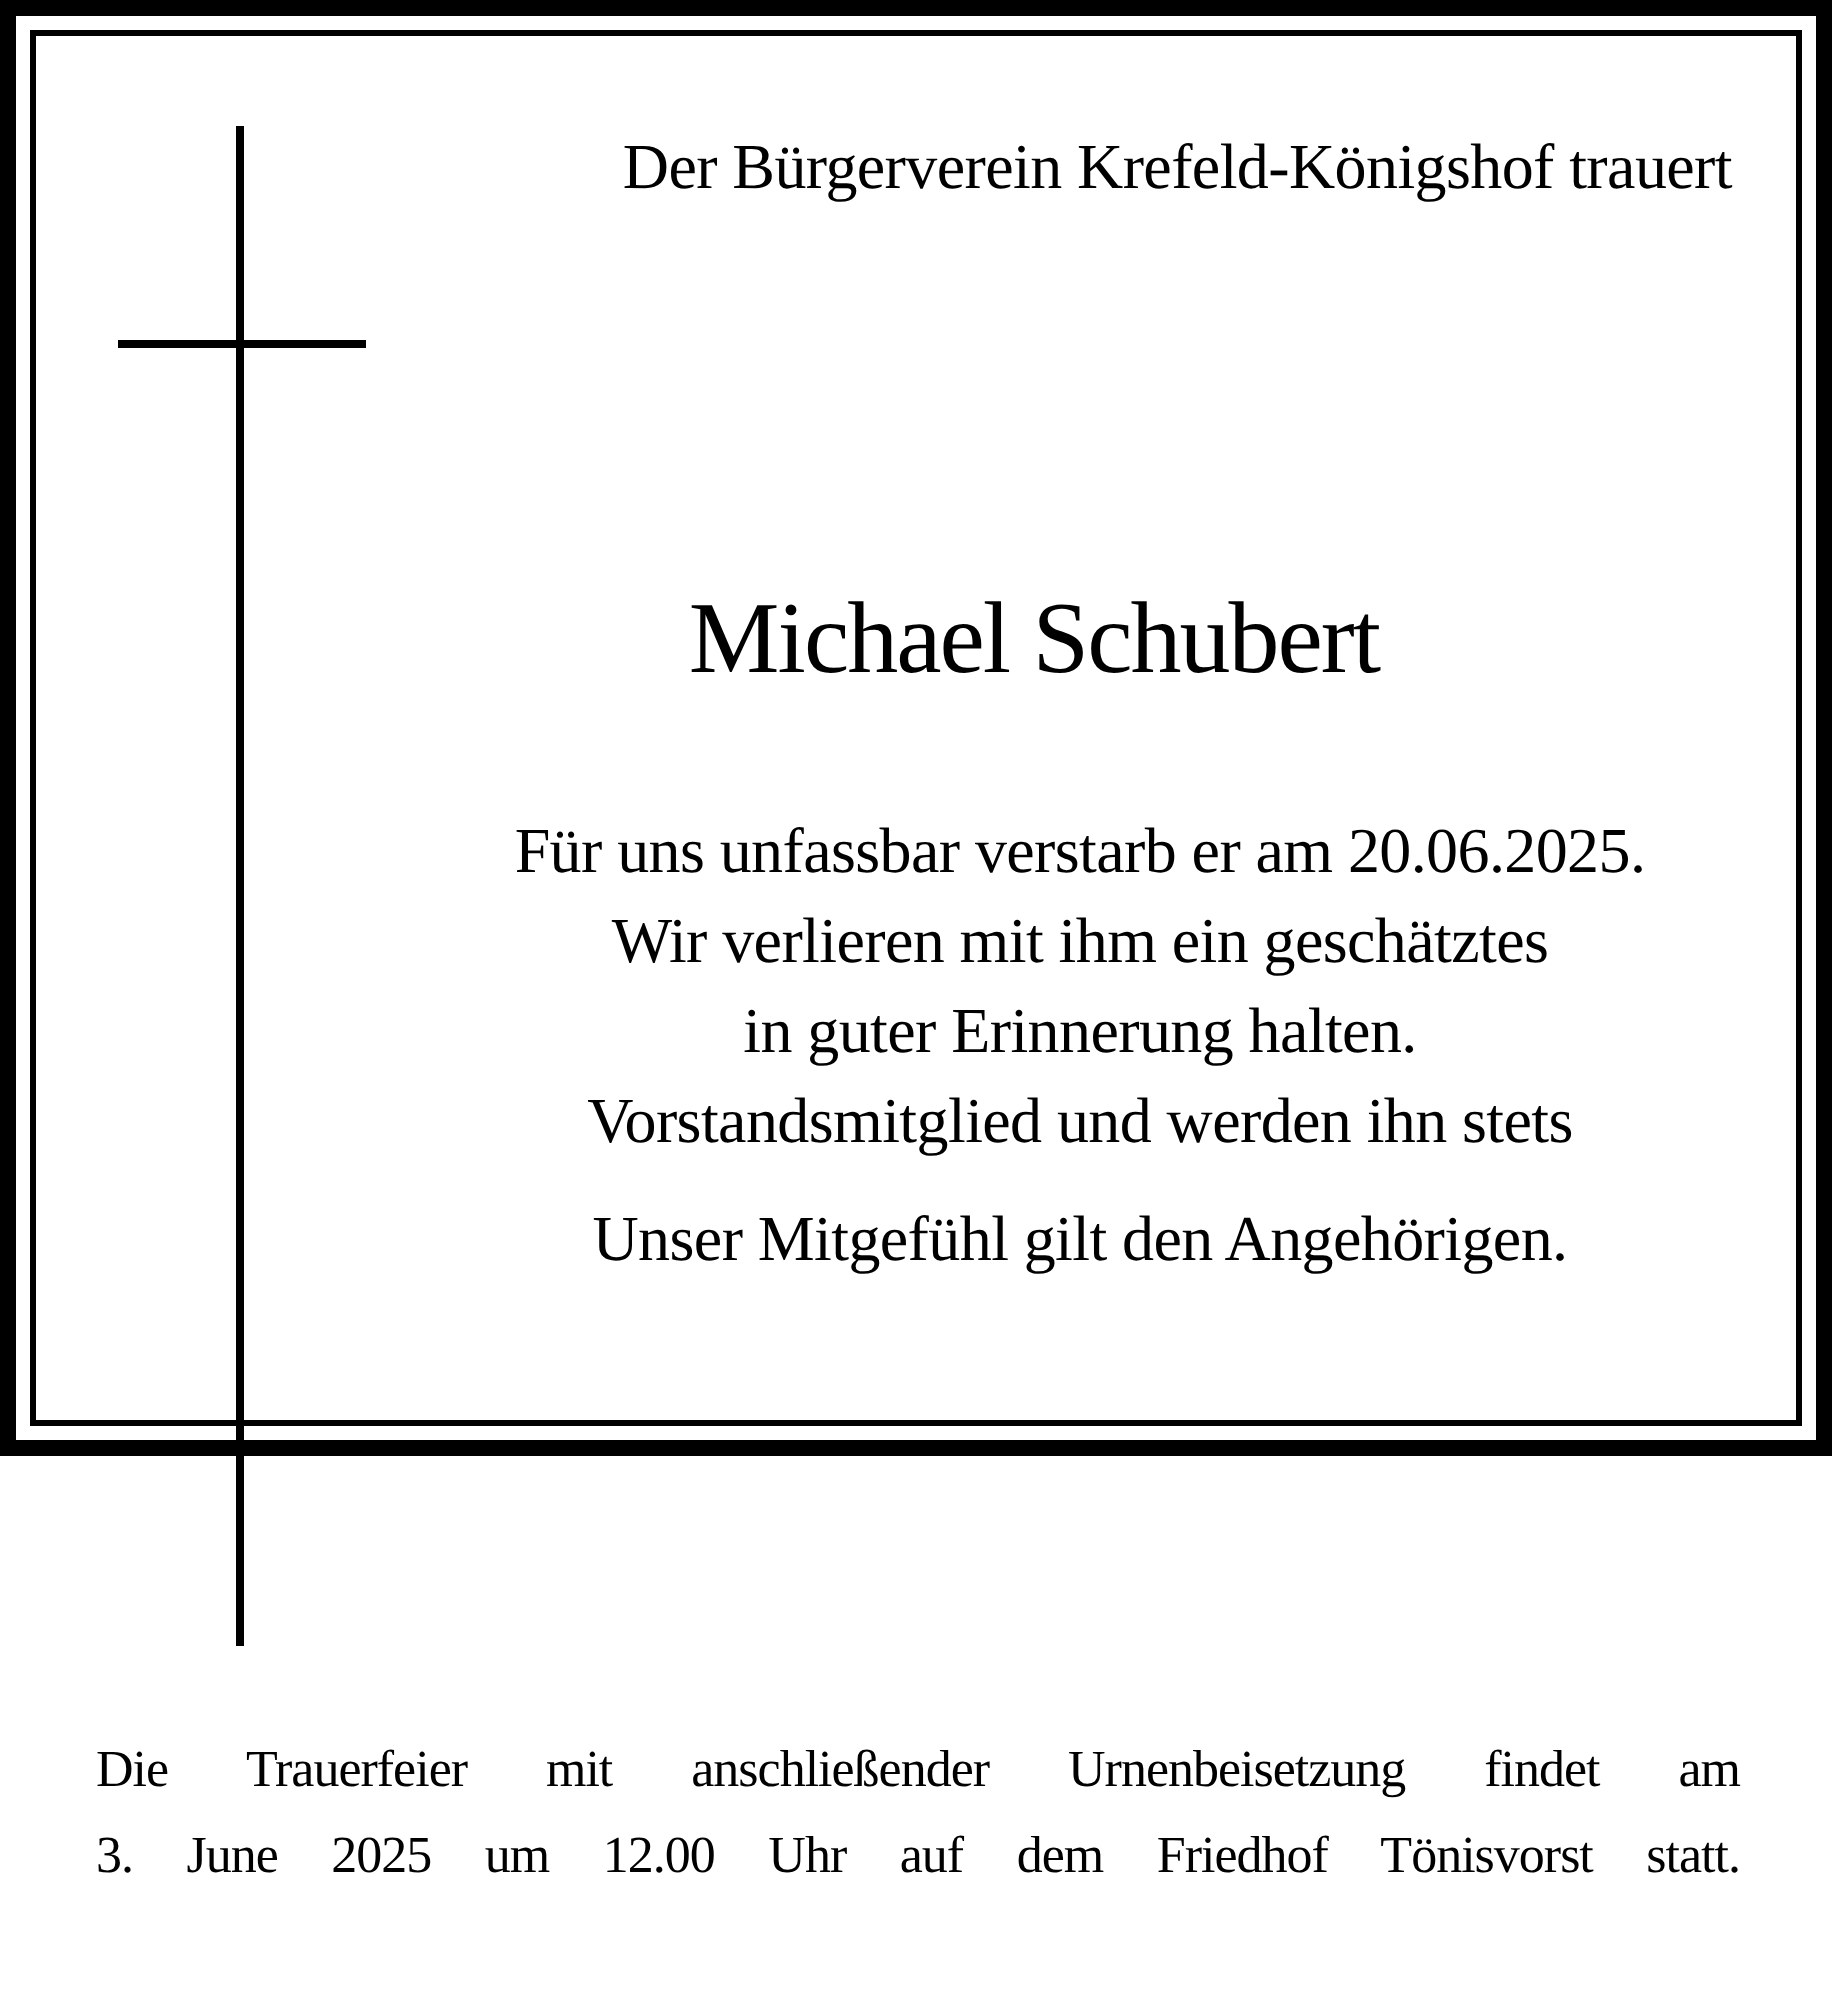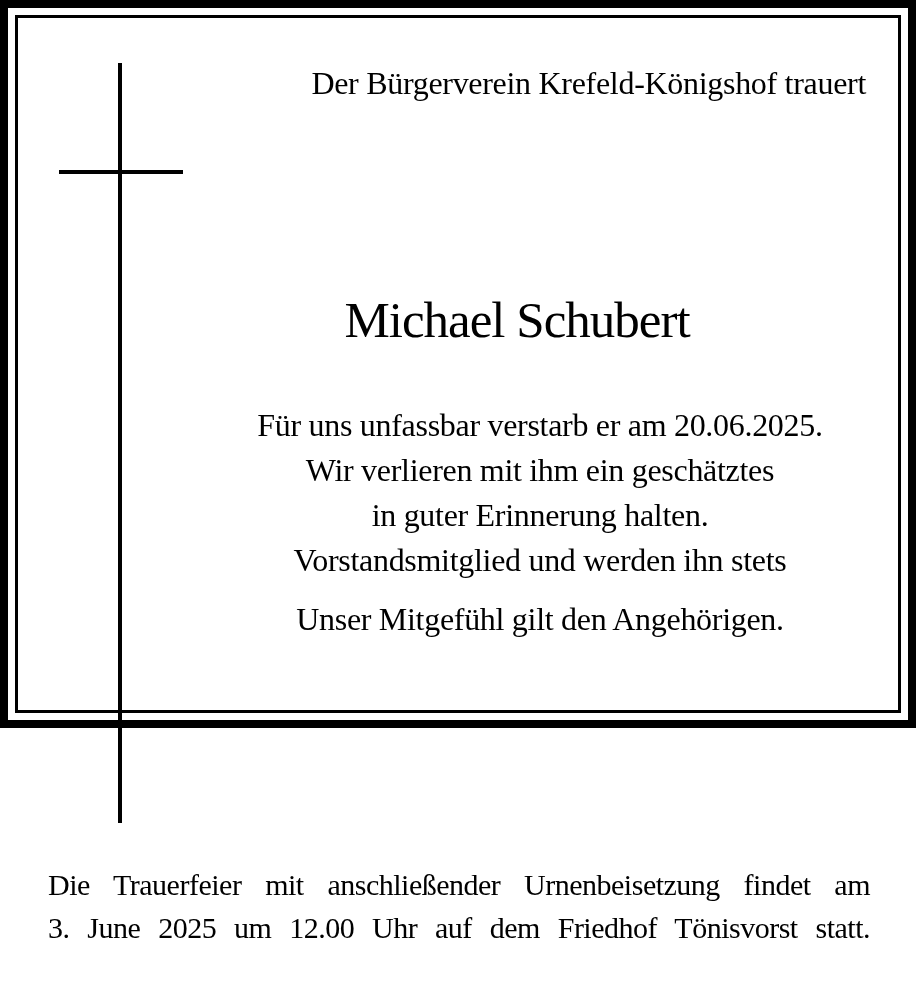--- a/index.html
+++ b/index.html
@@ -48,21 +48,21 @@
   .body-col {
     position:absolute; left:196px; right:32px; top:385px;
     text-align:center;
     font-size:32px; line-height:45px; letter-spacing:-0.3px;
   }
   .para-condolence { margin-top:14px; }
   .para-signature  { margin-top:10px; }
 
   .footer {
     position:absolute; left:30px; right:28px; top:845px;
-    font-size:30px; line-height:43px; letter-spacing:-0.5px;
+    font-size:26px; line-height:43px; letter-spacing:-0.5px;
   }
   .footer .jline {
     text-align:justify;
     text-align-last:justify;
     white-space:normal;
   }
 </style>
 </head>
 <body>
 

